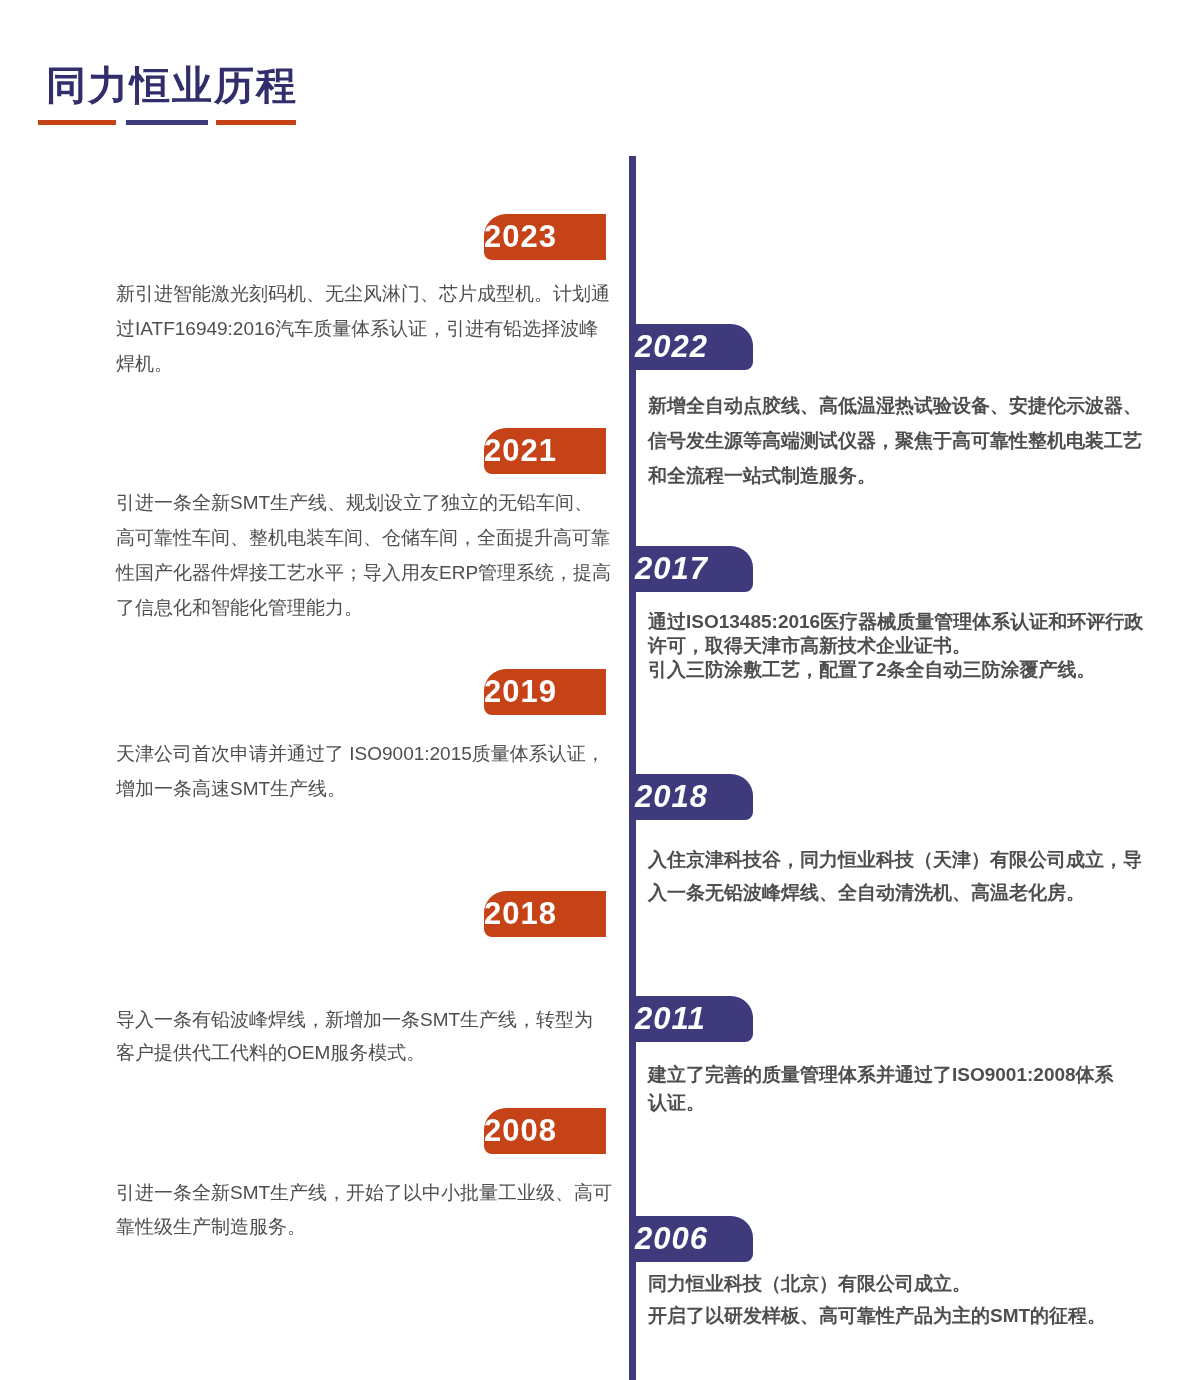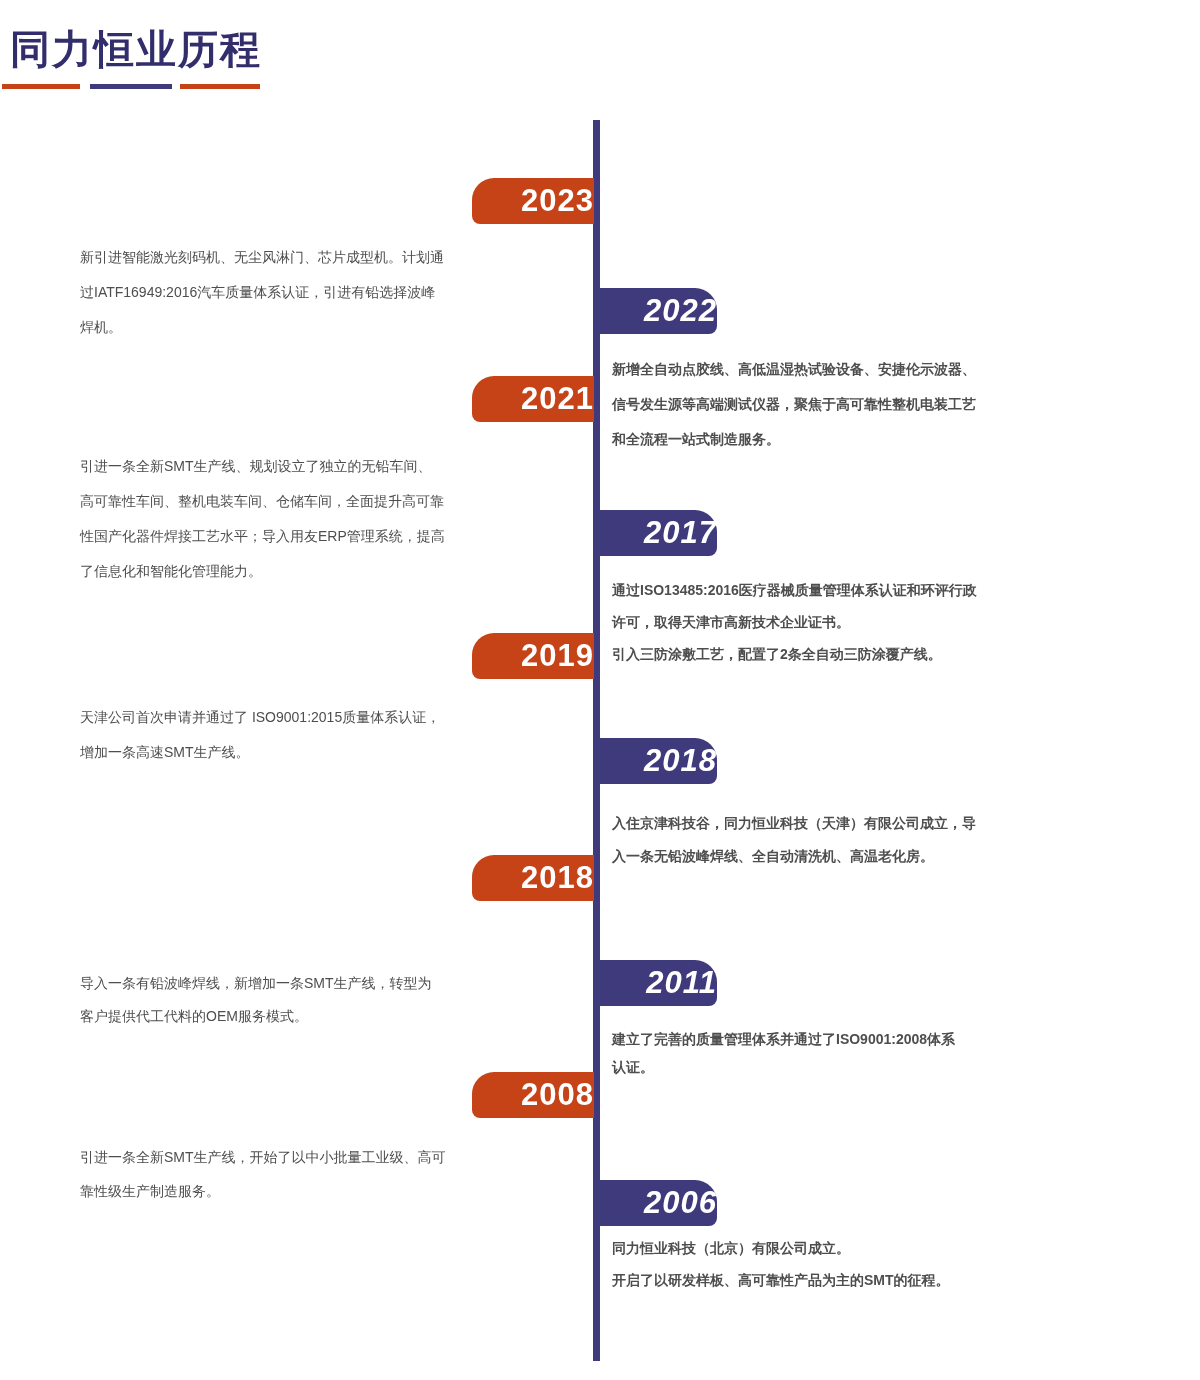--- a/index.html
+++ b/index.html
@@ -1,15 +1,15 @@
 <!DOCTYPE html>
 <html style="--accent-orange: #C64318; --accent-purple: #3E3A7C; --timeline-line: #3E3A7C; --title-color: #322D6B; --body-text: #4E4E4E;"><head>
 <meta charset="utf-8">
 <style>
-  * { margin: 0; padding: 0; box-sizing: border-box; }
+  * { margin: 12px; padding: 0; box-sizing: border-box; }
   html, body { background: #ffffff; }
   body {
     position: relative;
     width: 1200px;
     height: 1380px;
     overflow: hidden;
     font-family: "Liberation Sans", sans-serif;
   }
 
   .page-title {
@@ -37,21 +37,21 @@
     top: 120px;
     width: 7px;
     height: 1241px;
     background: var(--timeline-line, #3E3A7C);
   }
 
   .year-badge {
     position: absolute;
     height: 46px;
     line-height: 46px;
-    text-align: right;
+    text-align: left;
     color: #ffffff;
     font-size: 31px;
     font-weight: 700;
     letter-spacing: 1px;
   }
   .year-badge.left {
     width: 122px;
     right: 606px; 
     background: var(--accent-orange);
     border-radius: 22px 0 0 8px;
@@ -59,21 +59,21 @@
   .year-badge.right {
     width: 118px;
     left: 599px; 
     background: var(--accent-purple);
     border-radius: 0 22px 8px 0;
     font-style: italic;
   }
 
   .event-desc {
     position: absolute;
-    font-size: 14px;
+    font-size: 19px;
     line-height: 35px;
     color: var(--body-text, #4E4E4E);
     white-space: pre;
   }
   .event-desc.left  { left: 80px; }
   .event-desc.right { left: 612px; font-weight: bold; }
 </style>
 </head>
 <body>
 
@@ -87,28 +87,28 @@
 <div class="year-badge left" style="top:178px">2023</div>
 <div class="event-desc left" style="top:240px">新引进智能激光刻码机、无尘风淋门、芯片成型机。计划通
 过IATF16949:2016汽车质量体系认证，引进有铅选择波峰
 焊机。</div>
 
 <div class="year-badge right" style="top:288px">2022</div>
 <div class="event-desc right" style="top:352px">新增全自动点胶线、高低温湿热试验设备、安捷伦示波器、
 信号发生源等高端测试仪器，聚焦于高可靠性整机电装工艺
 和全流程一站式制造服务。</div>
 
-<div class="year-badge left" style="top:376px">2021</div>
+<div class="year-badge left" style="top:392px">2021</div>
 <div class="event-desc left" style="top:449px">引进一条全新SMT生产线、规划设立了独立的无铅车间、
 高可靠性车间、整机电装车间、仓储车间，全面提升高可靠
 性国产化器件焊接工艺水平；导入用友ERP管理系统，提高
 了信息化和智能化管理能力。</div>
 
 <div class="year-badge right" style="top:510px">2017</div>
-<div class="event-desc right" style="top:574px;line-height:32px">通过ISO13485:2016医疗器械质量管理体系认证和环评行政
+<div class="event-desc right" style="top:574px;line-height:24px">通过ISO13485:2016医疗器械质量管理体系认证和环评行政
 许可，取得天津市高新技术企业证书。
 引入三防涂敷工艺，配置了2条全自动三防涂覆产线。</div>
 
 <div class="year-badge left" style="top:633px">2019</div>
 <div class="event-desc left" style="top:700px">天津公司首次申请并通过了 ISO9001:2015质量体系认证，
 增加一条高速SMT生产线。</div>
 
 <div class="year-badge right" style="top:738px">2018</div>
 <div class="event-desc right" style="top:807px;line-height:33px">入住京津科技谷，同力恒业科技（天津）有限公司成立，导
 入一条无铅波峰焊线、全自动清洗机、高温老化房。</div>

